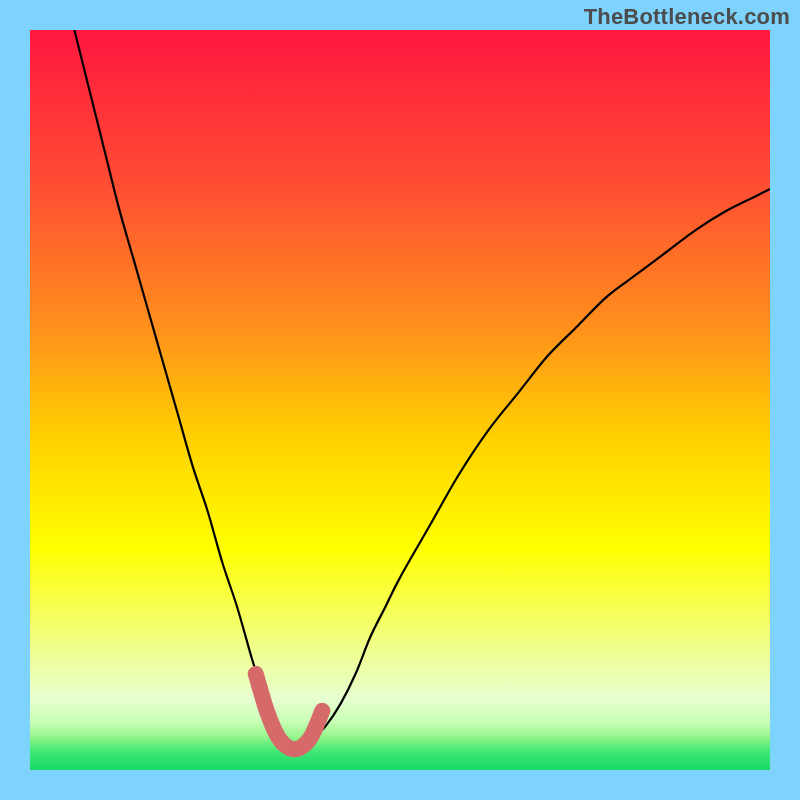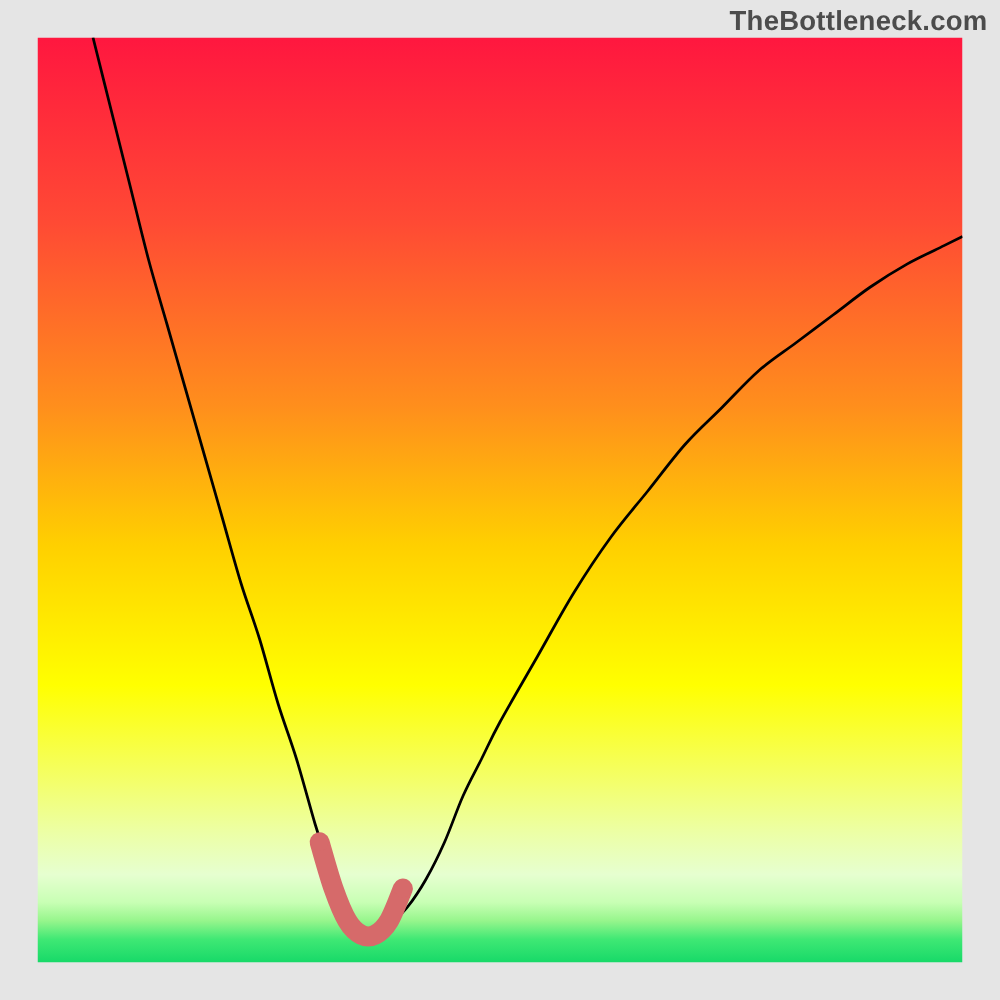--- a/index.html
+++ b/index.html
@@ -10,21 +10,21 @@
     background: #000;
     font-family: Arial, Helvetica, sans-serif;
     overflow: hidden;
   }
   .frame {
     position: absolute;
     top: 0;
     left: 0;
     width: 800px;
     height: 800px;
-    background: #e5e5e5;
+    background: #7dd3fc;
   }
   .watermark {
     position: absolute;
     top: 4px;
     right: 10px;
     color: #4c4c4c;
     font-size: 22px;
     font-weight: 600;
     letter-spacing: 0.2px;
     z-index: 50;

